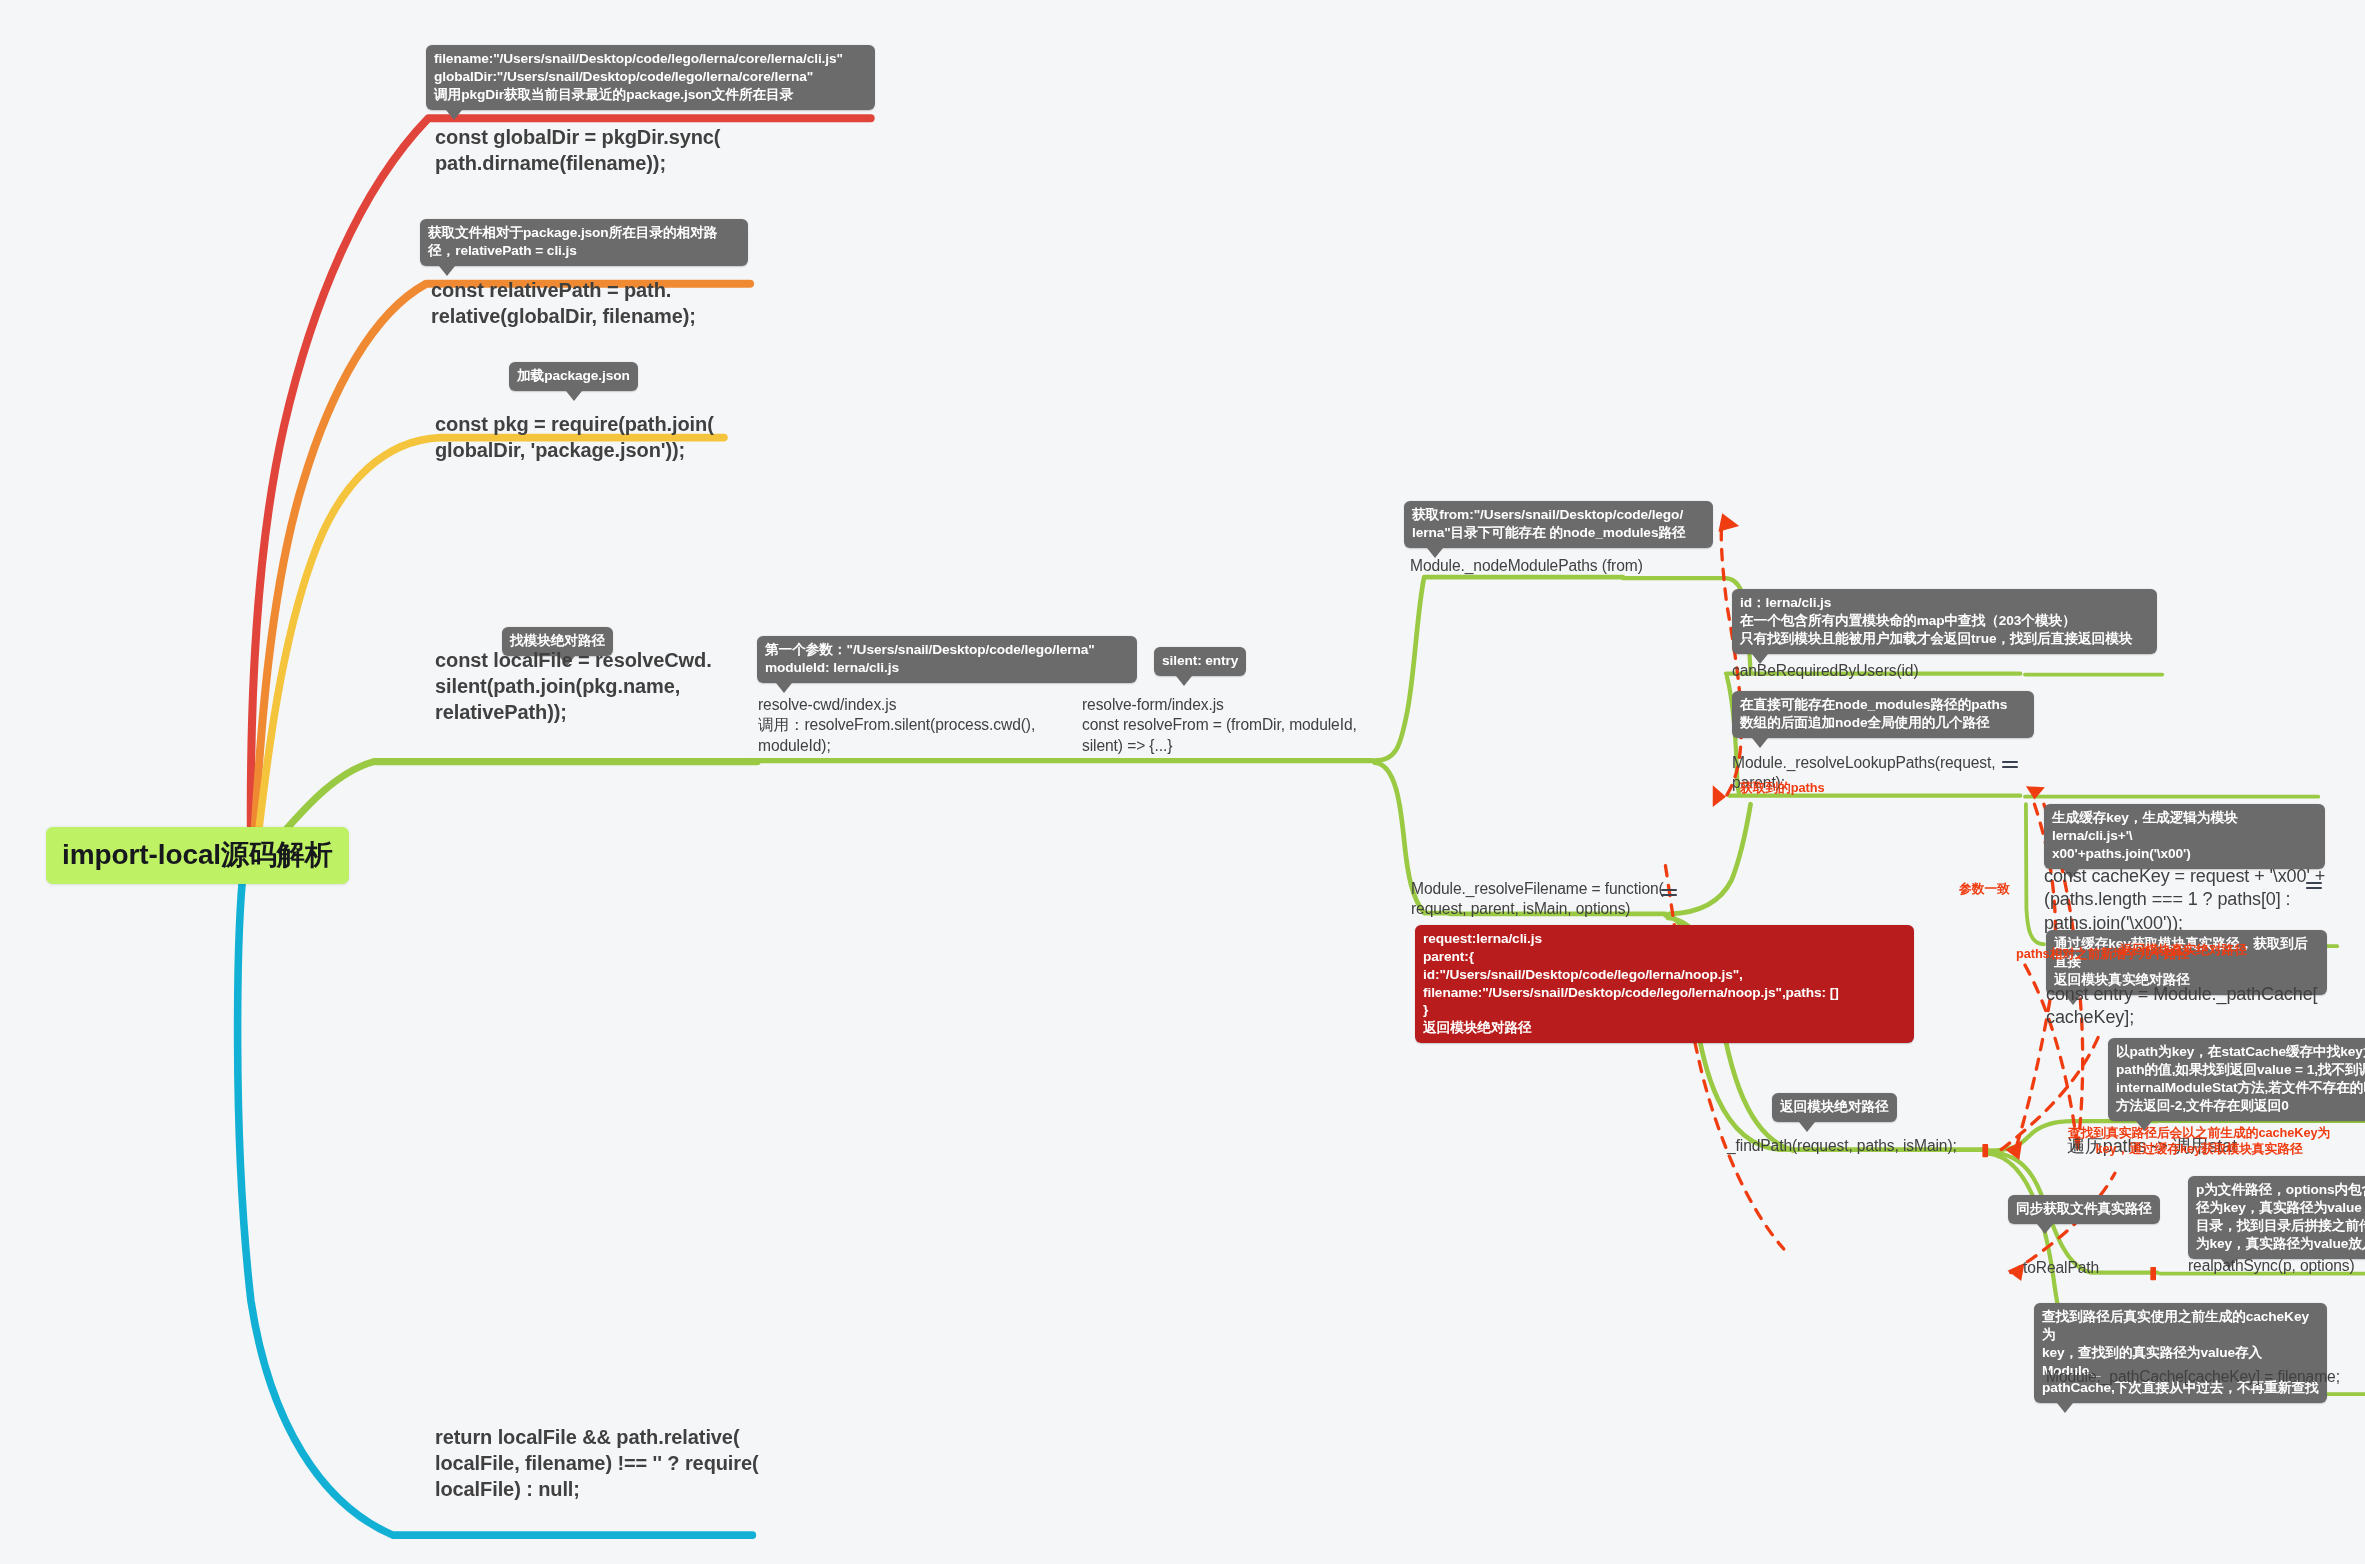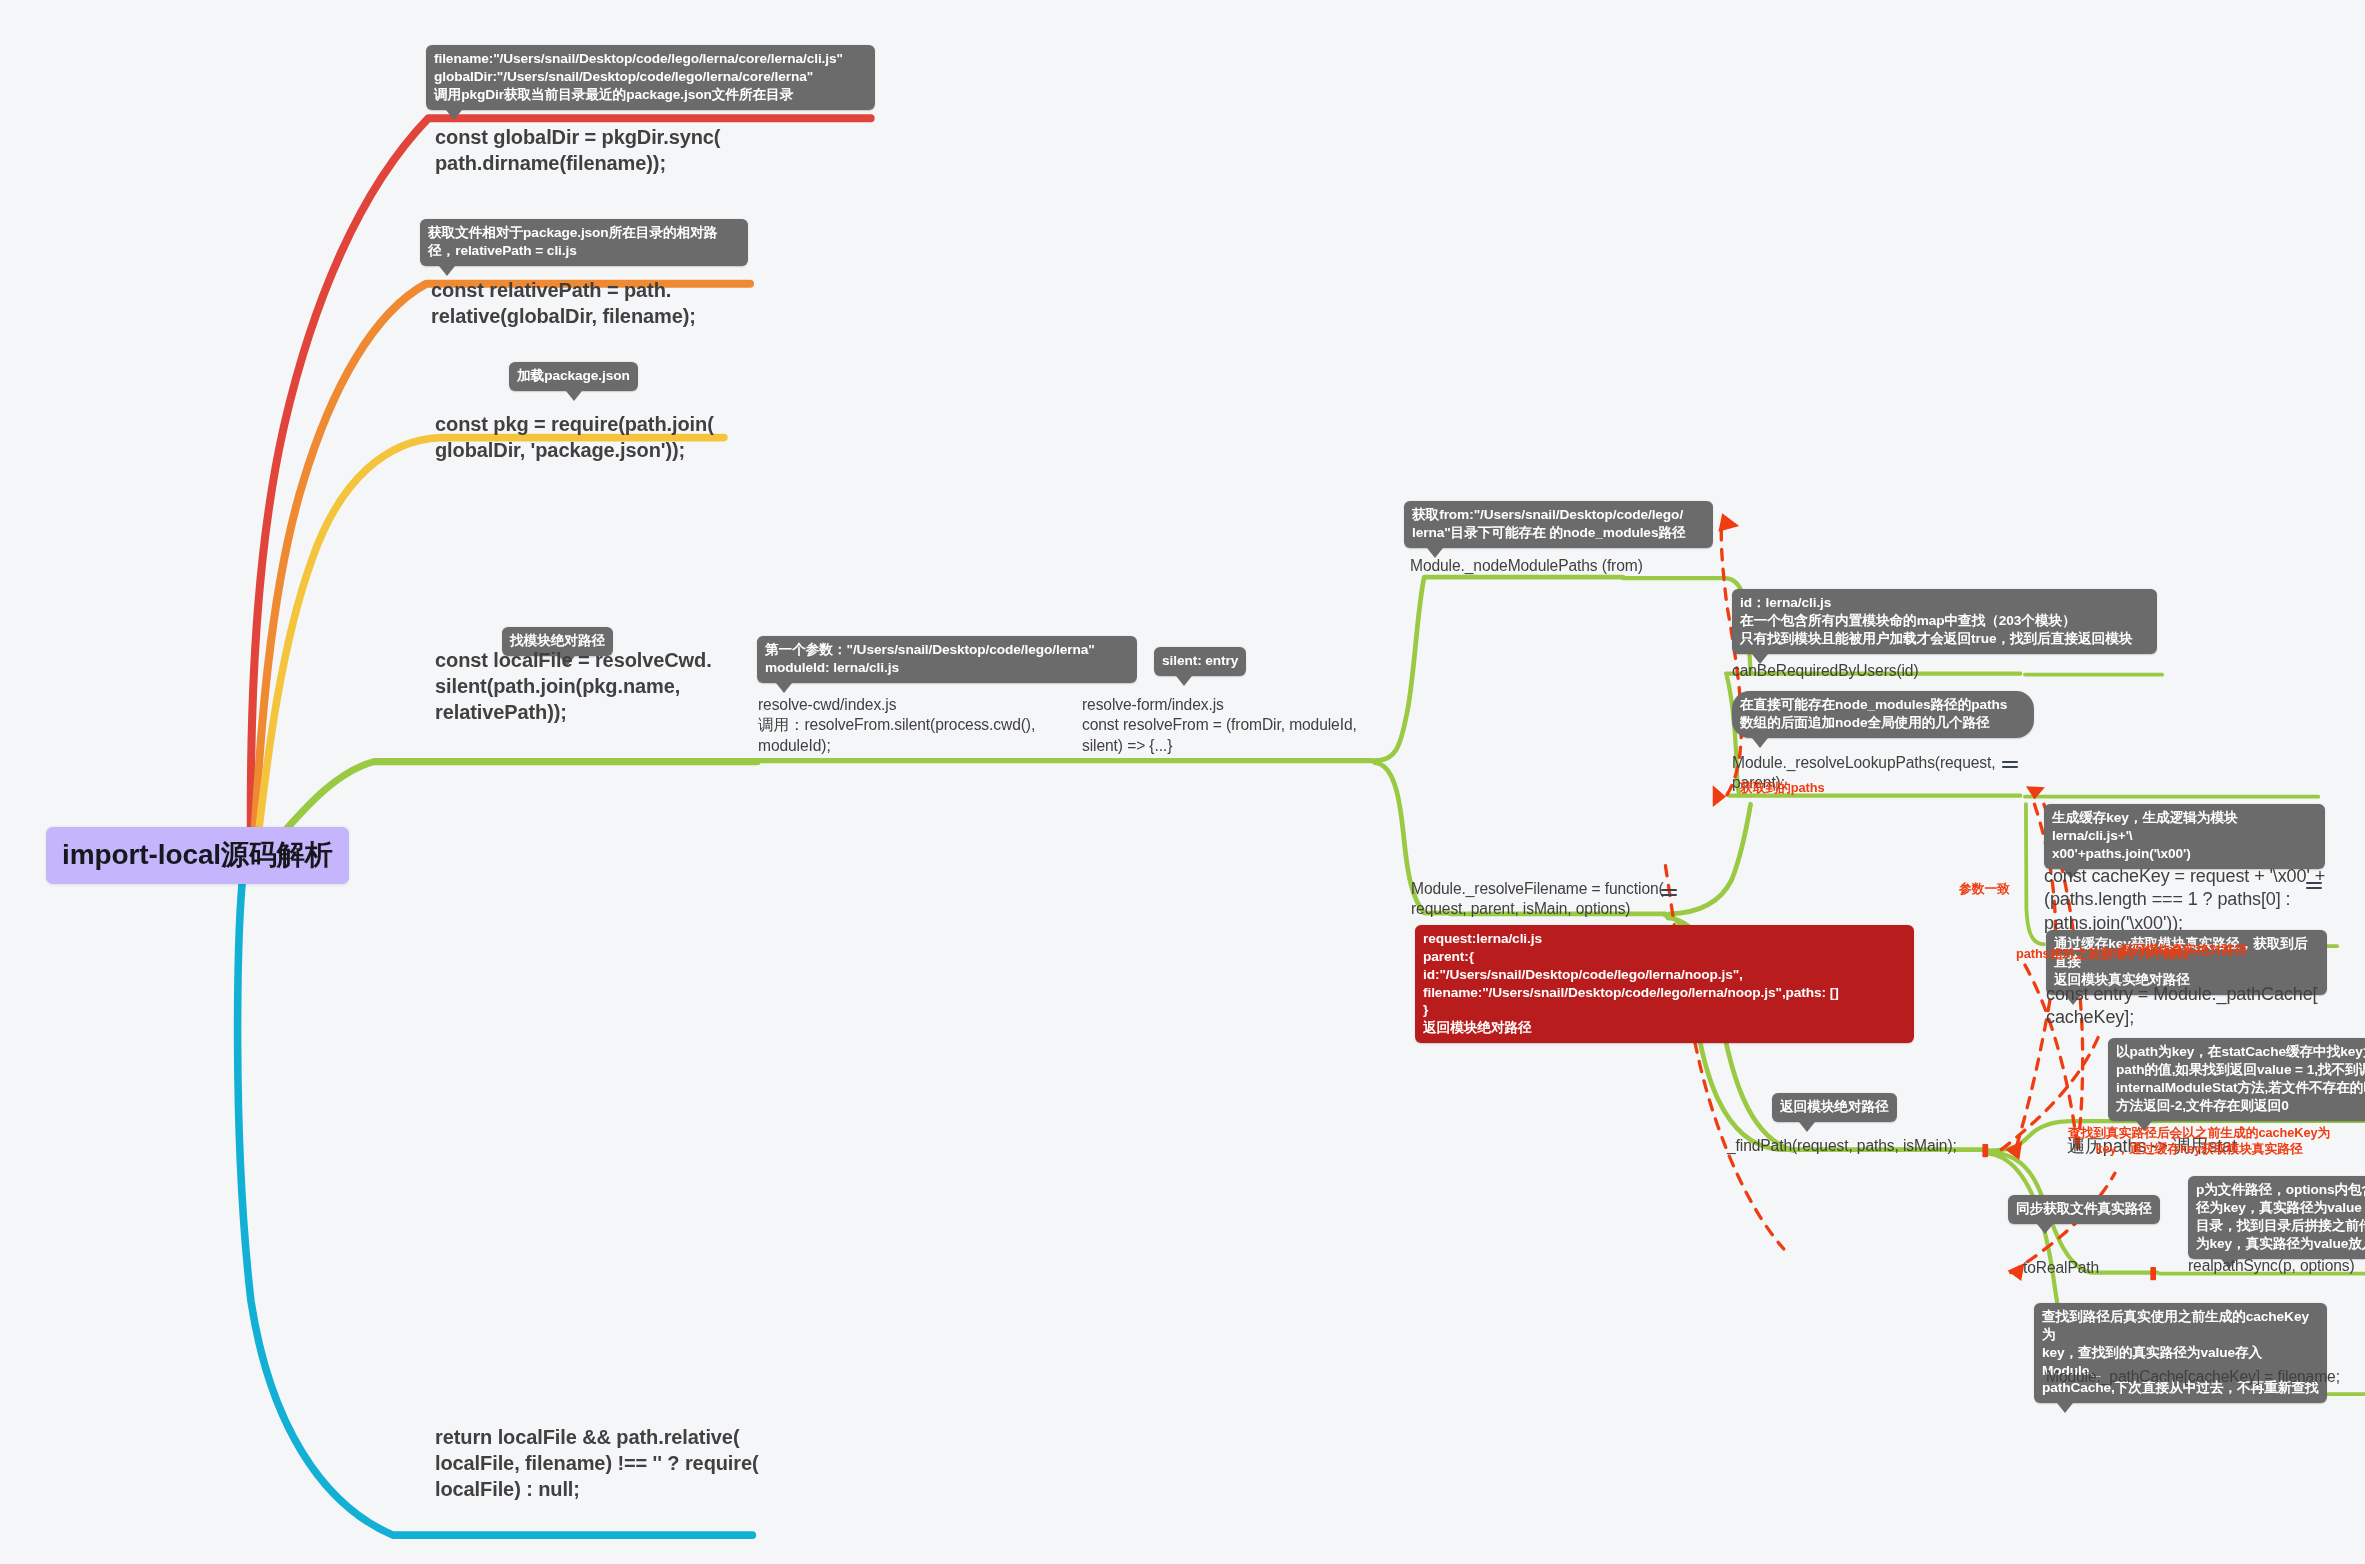--- a/index.html
+++ b/index.html
@@ -15,21 +15,21 @@
 
   
   .topic{
     position:absolute;
     color:#404040;
     line-height:1.30;
     white-space:pre-line;
     letter-spacing:-0.1px;
   }
   .topic.root{
-    background:#c4b5fd;
+    background:#bef264;
     border-radius:6.6px;
     padding:10.4px 16px;
     font-size:28px;
     font-weight:bold;
     color:#16181d;
     box-shadow:0 0.9px 2.8px rgba(0,0,0,.10);
   }
   .topic.big{font-size:20px;font-weight:bold;}
   .topic.mid{font-size:15.6px;font-weight:normal;}
   .topic.sml{font-size:18px;font-weight:normal;}
@@ -191,21 +191,21 @@
 
   <div class="note" style="left:1404px;top:501px;--tail:23px;width:293px;">获取from:"/Users/snail/Desktop/code/lego/
 lerna"目录下可能存在 的node_modules路径</div>
   <div class="topic mid" style="left:1410px;top:556px;">Module._nodeModulePaths (from)</div>
 
   <div class="note" style="left:1732px;top:589px;--tail:20px;width:409px;">id：lerna/cli.js
 在一个包含所有内置模块命的map中查找（203个模块）
 只有找到模块且能被用户加载才会返回true，找到后直接返回模块</div>
   <div class="topic mid" style="left:1732px;top:661px;">canBeRequiredByUsers(id)</div>
 
-  <div class="note" style="left:1732px;top:691px;--tail:20px;width:286px;border-radius:18px;">在直接可能存在node_modules路径的paths
+  <div class="note" style="left:1732px;top:691px;--tail:20px;width:286px;">在直接可能存在node_modules路径的paths
 数组的后面追加node全局使用的几个路径</div>
   <div class="topic mid" style="left:1732px;top:753px;">Module._resolveLookupPaths(request,
 parent);</div>
   <div class="collapse" style="left:2002px;top:761px;">
       <i></i>
       <i></i>
     </div>
 
   <div class="topic mid" style="left:1411px;top:879px;">Module._resolveFilename = function(
 request, parent, isMain, options)</div>

